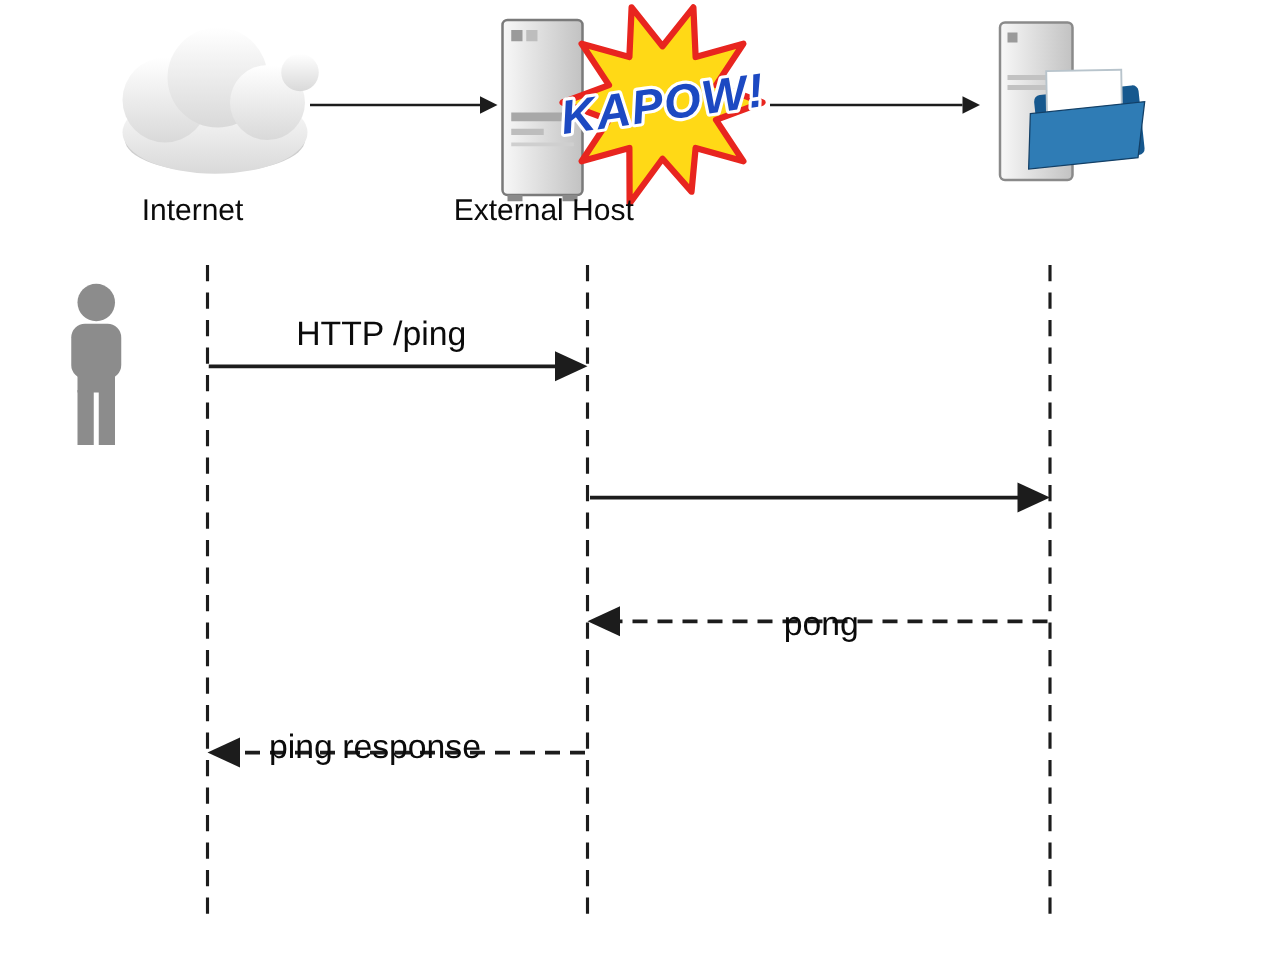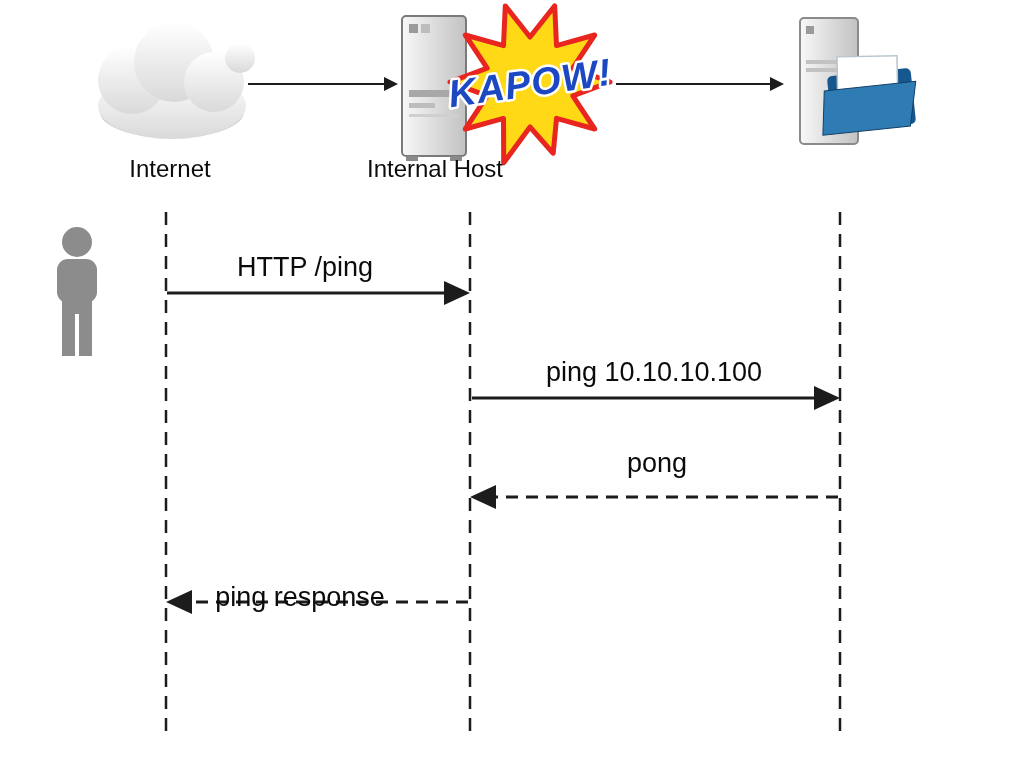--- a/index.html
+++ b/index.html
@@ -124,21 +124,20 @@
       <line x1="838" y1="497" x2="495" y2="497" stroke="#1c1c1c" stroke-width="3" stroke-dasharray="12 8"></line>
       <polygon points="470,497 496,485 496,509" fill="#1c1c1c"></polygon>
     </g>
 
     <g>
       <line x1="468" y1="602" x2="191" y2="602" stroke="#1c1c1c" stroke-width="3" stroke-dasharray="12 8"></line>
       <polygon points="166,602 192,590 192,614" fill="#1c1c1c"></polygon>
     </g>
   </svg>
 
-  <div class="actor-label" style="left:170px; top:155px;">Internet</div>
-  <div class="actor-label" style="left:435px; top:155px;">Internal Host</div>
+  <div class="actor-label" style="left:154px; top:155px;">Internet</div>
+  <div class="actor-label" style="left:435px; top:155px;">External Host</div>
 
   <div class="msg-label" style="left:305px; top:252px;">HTTP /ping</div>
-  <div class="msg-label" style="left:654px; top:357px;">ping 10.10.10.100</div>
-  <div class="msg-label" style="left:657px; top:448px;">pong</div>
+  <div class="msg-label" style="left:657px; top:484px;">pong</div>
   <div class="msg-label" style="left:300px; top:582px;">ping response</div>
 
 </div>
 
 </body></html>

